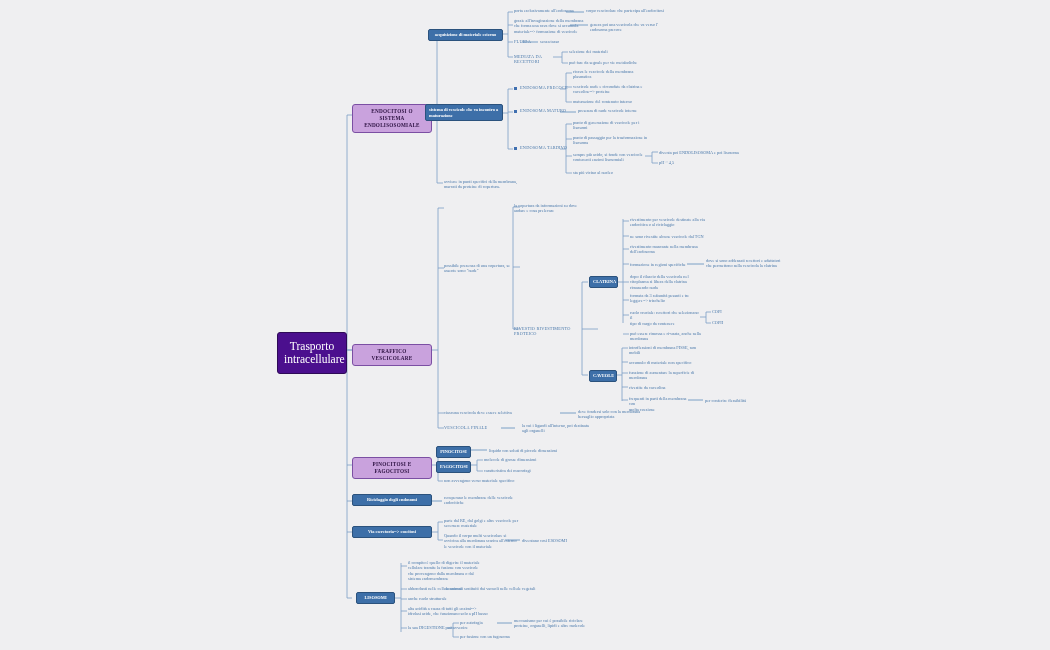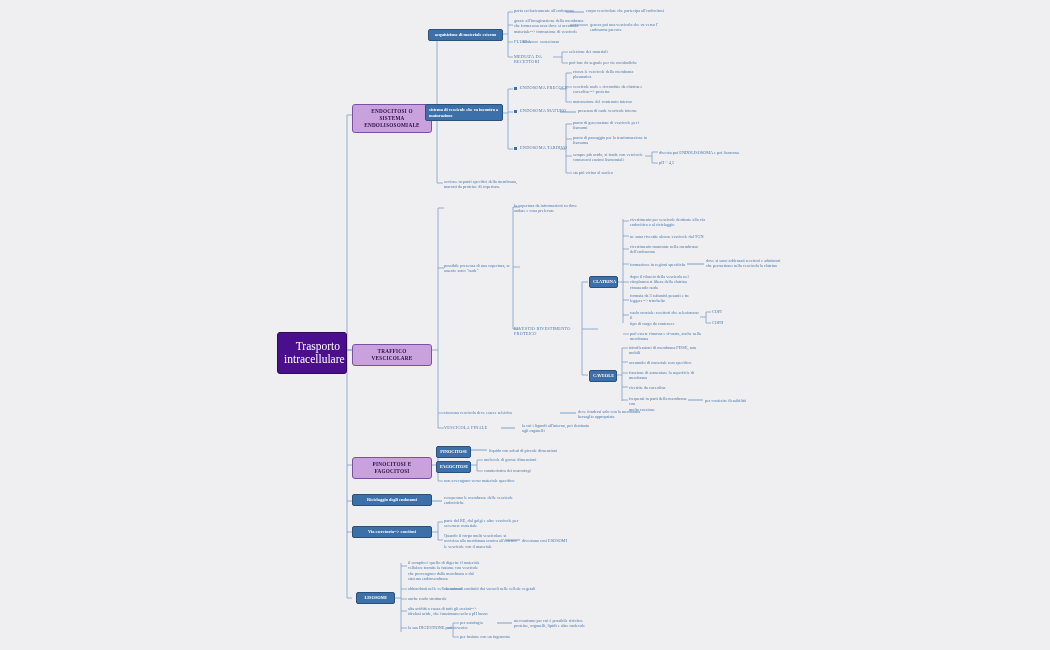--- a/index.html
+++ b/index.html
@@ -16,21 +16,21 @@
   .node{position:absolute;box-sizing:border-box;}
 
   
   .root{
     background:#4b0f8e;
     border:1px solid #2e0a57;
     border-radius:3px;
     color:#ffffff;
     font-size:11.5px;
     line-height:13px;
-    text-align:right;
+    text-align:center;
     padding:7px 6px;
     font-family:"Liberation Serif",serif;
   }
 
   
   .lvl1{
     background:#c9a2dd;
     border:1px solid #7b4fa3;
     border-radius:3px;
     color:#2b1040;

